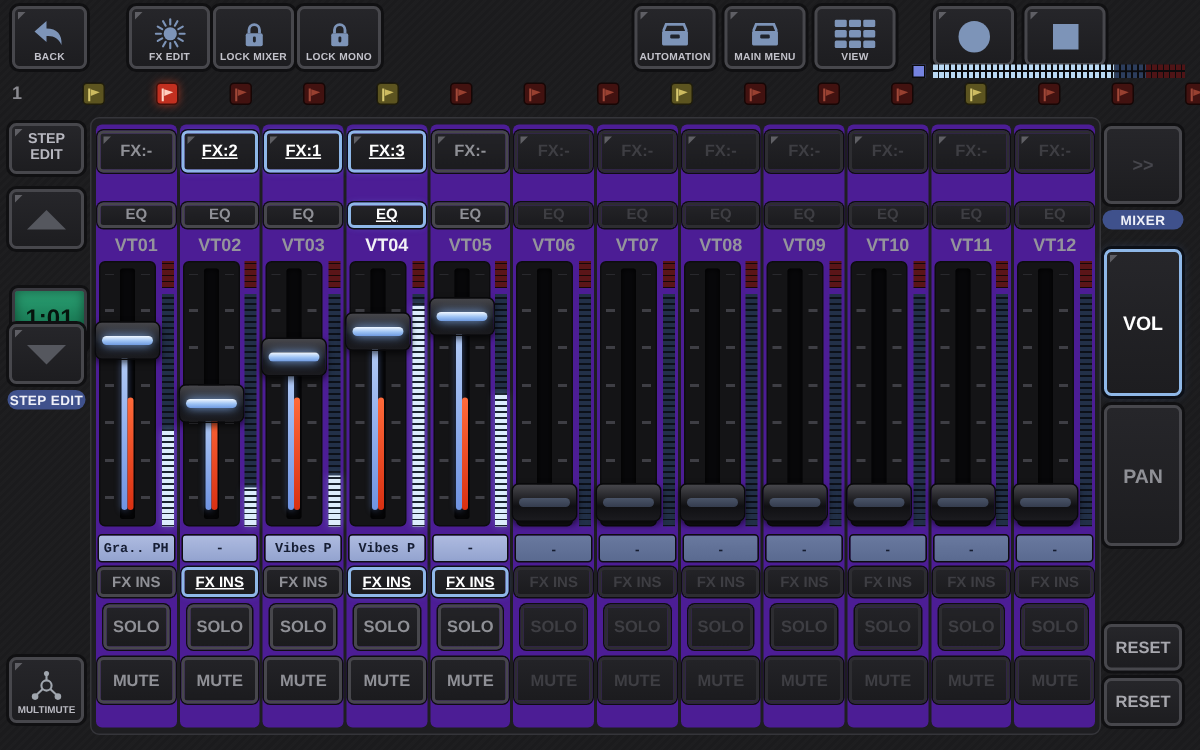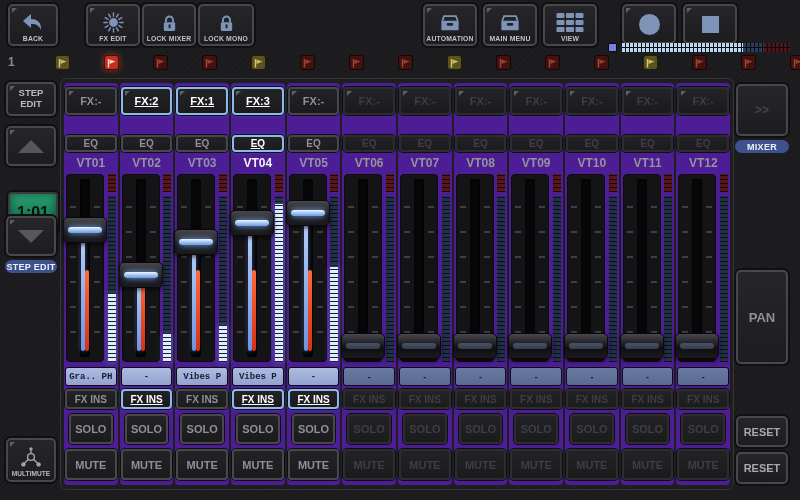--- a/index.html
+++ b/index.html
@@ -74,21 +74,21 @@
   .r-name{height:15px;margin:3px 0 0;display:flex;align-items:center;justify-content:center;
           font-size:12px;font-weight:700;color:#94949c;}
   .r-name.sel{color:#f2f2f6;}
   .r-fader{flex:1;margin:2px 0 0;position:relative;}
   .r-sample{height:19px;margin:3px 1px 0;border-radius:3px;border:1px solid #0d0d10;font-size:9px;font-weight:700;
             display:flex;align-items:center;justify-content:center;box-sizing:border-box;overflow:hidden;white-space:nowrap;}
   .sampleA{background:linear-gradient(#aebbe0,#93a3cf);color:#161e34;font-family:Liberation Mono, monospace;}
   .sampleB{background:linear-gradient(#69799f,#5a6a90);color:#141b2e;}
   .r-fxins{height:20px;margin:3px 1px 0;font-size:10px;}
   .r-solo{height:30px;margin:5px 5px 0;font-size:11px;}
-  .r-mute{height:31px;margin:5px 1px 5px;font-size:11px;}
+  .r-mute{height:31px;margin:5px 1px 16px;font-size:11px;}
 
   
   .track{position:absolute;left:2px;top:2px;bottom:2px;width:38px;background:#141416;border:1px solid #0c0c0e;
          border-radius:4px;box-sizing:border-box;}
   .track::before,.track::after{content:"";position:absolute;top:8px;bottom:8px;width:6px;
          background:repeating-linear-gradient(to bottom,transparent 0 23px,#3e3e44 23px 25px);}
   .track::before{left:3px;} .track::after{right:3px;}
   .groove{position:absolute;left:50%;margin-left:-5px;width:10px;top:4px;bottom:4px;background:#08080a;
           border-radius:2px;box-shadow:inset 0 0 4px #000;}
   .travel{position:absolute;left:0;right:0;top:8px;bottom:10px;}
@@ -627,20 +627,23 @@
         <div class="cbtn r-fxins dis">FX INS</div>
         <div class="cbtn r-solo dis">SOLO</div>
         <div class="cbtn r-mute dis">MUTE</div>
       </div>
     </div>
 
   <div class="btn dimtxt" style="left:736px;top:84px;width:52px;height:52px;font-size:12px;font-weight:700;">
     <span>&gt;&gt;</span>
   </div>
   <div class="pill" style="left:735px;top:140px;width:54px;height:13px;">MIXER</div>
+  <div class="btn side-tab fold" style="left:736px;top:166px;width:52px;height:98px;border-color:#8fb8e8;color:#fff;box-shadow:0 0 0 2px #0c1018,0 0 7px rgba(100,150,230,.3);">
+    <span>VOL</span>
+  </div>
   <div class="btn side-tab" style="left:736px;top:270px;width:52px;height:94px;color:#8f9096;">
     <span>PAN</span>
   </div>
   <div class="btn" style="left:736px;top:416px;width:52px;height:31px;font-size:11px;font-weight:700;color:#a8a8ae;">
     <span>RESET</span>
   </div>
   <div class="btn" style="left:736px;top:452px;width:52px;height:32px;font-size:11px;font-weight:700;color:#a8a8ae;">
     <span>RESET</span>
   </div>
 

